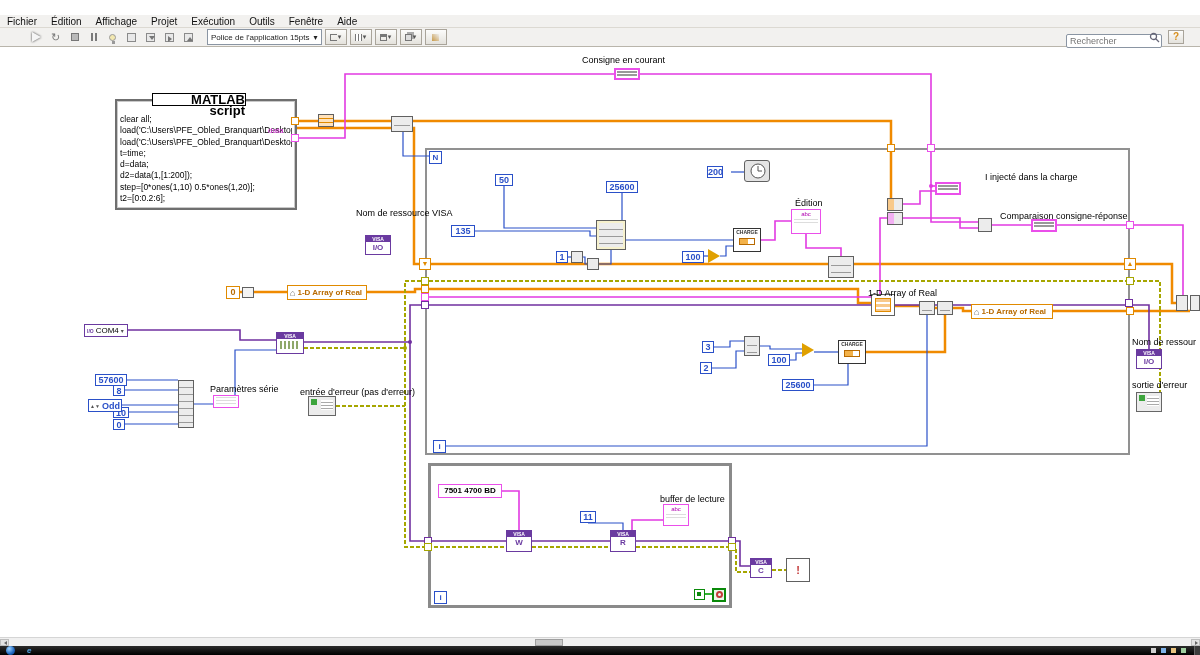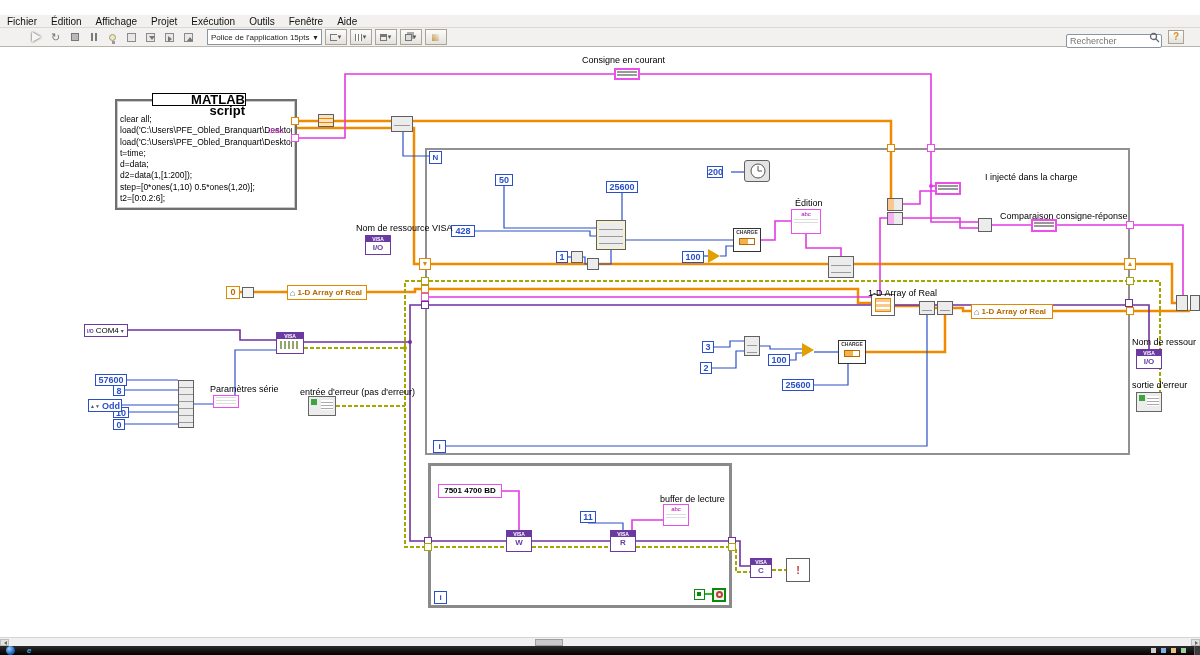--- a/index.html
+++ b/index.html
@@ -258,21 +258,21 @@
       <i></i>
       <i></i>
     </div>
 
   <div class="term" style="left:429px;top:151px;width:13px;height:13px;line-height:11px">N</div>
   <div class="term" style="left:433px;top:440px;width:13px;height:13px;line-height:11px">i</div>
 
   <div class="num" style="left:495px;top:174px;width:18px;height:12px">50</div>
   <div class="num" style="left:606px;top:181px;width:32px;height:12px">25600</div>
   <div class="num" style="left:707px;top:166px;width:16px;height:12px">200</div>
-  <div class="num" style="left:451px;top:225px;width:24px;height:12px">428</div>
+  <div class="num" style="left:451px;top:225px;width:24px;height:12px">135</div>
   <div class="num" style="left:556px;top:251px;width:12px;height:12px">1</div>
   <div class="num" style="left:682px;top:251px;width:22px;height:12px">100</div>
   <div class="num" style="left:702px;top:341px;width:12px;height:12px">3</div>
   <div class="num" style="left:700px;top:362px;width:12px;height:12px">2</div>
   <div class="num" style="left:768px;top:354px;width:22px;height:12px">100</div>
   <div class="num" style="left:782px;top:379px;width:32px;height:12px">25600</div>
   <div class="num" style="left:95px;top:374px;width:32px;height:12px">57600</div>
   <div class="num" style="left:113px;top:385px;width:12px;height:11px">8</div>
   <div class="num" style="left:113px;top:407px;width:16px;height:11px">10</div>
   <div class="num" style="left:113px;top:419px;width:12px;height:11px">0</div>
@@ -343,21 +343,21 @@
     </div>
   <div class="fnode" style="left:744px;top:336px;width:16px;height:20px">
       <div class="rowsnode" style="margin:2px;height:14px"></div>
     </div>
   <div class="tri" style="left:802px;top:343px"></div>
   <div class="charge" style="left:838px;top:340px;width:28px;height:24px">
       <div class="t">CHARGE</div>
       <div class="bat"></div>
     </div>
 
-  <div class="lblt" style="left:356px;top:223px">Nom de ressource VISA</div>
+  <div class="lblt" style="left:356px;top:208px">Nom de ressource VISA</div>
   <div class="visa" style="left:365px;top:235px;width:26px;height:20px">
       <div class="band">VISA</div>
       <div class="body">I/O</div>
     </div>
   <div class="visa" style="left:84px;top:324px;width:44px;height:13px;display:flex;align-items:center;gap:2px;padding:0 2px">
       <span style="font-size:5px;color:#6a3aa0;font-weight:bold">I/O</span>
       <span style="font-size:8px;color:#000">COM4</span>
       <span style="font-size:6px;color:#555">▾</span>
     </div>
   <div class="fnode rowsnode" style="left:178px;top:380px;width:16px;height:48px"></div>

